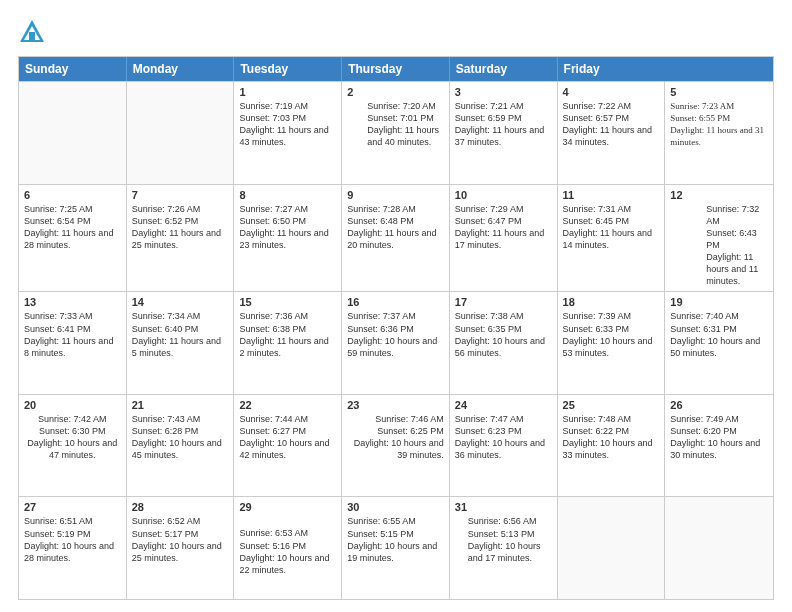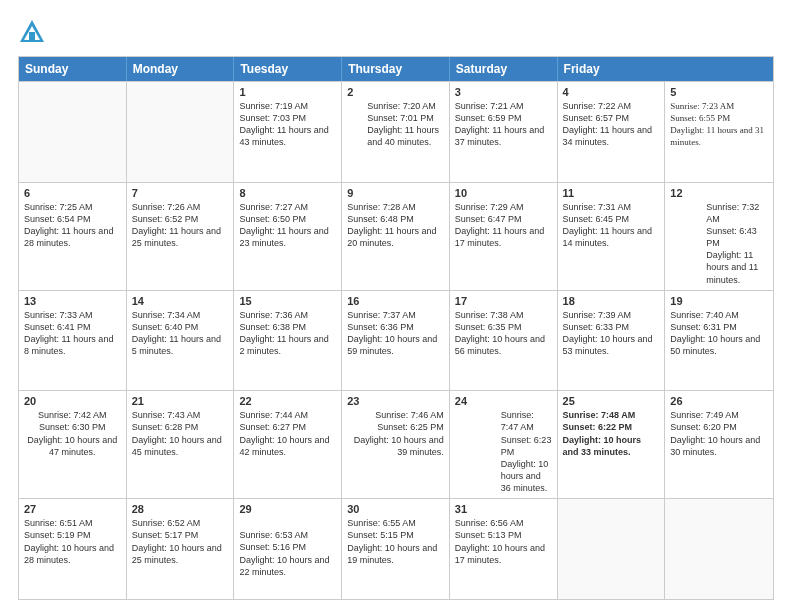--- a/index.html
+++ b/index.html
@@ -287,27 +287,27 @@
 Daylight: 10 hours and 42 minutes.</div>
           </div>
           <div class="cal-cell">
             <span class="day-num">23</span>
             <div class="cell-text" style="white-space: pre-line; text-align: right;">Sunrise: 7:46 AM
 Sunset: 6:25 PM
 Daylight: 10 hours and 39 minutes.</div>
           </div>
           <div class="cal-cell">
             <span class="day-num">24</span>
-            <div class="cell-text" style="white-space: pre-line; margin-left: 46px;">Sunrise: 7:47 AM
+            <div class="cell-text" style="white-space: pre-line;">Sunrise: 7:47 AM
 Sunset: 6:23 PM
 Daylight: 10 hours and 36 minutes.</div>
           </div>
           <div class="cal-cell">
             <span class="day-num">25</span>
-            <div class="cell-text" style="white-space: pre-line; font-weight: bold;">Sunrise: 7:48 AM
+            <div class="cell-text" style="white-space: pre-line;">Sunrise: 7:48 AM
 Sunset: 6:22 PM
 Daylight: 10 hours and 33 minutes.</div>
           </div>
           <div class="cal-cell">
             <span class="day-num">26</span>
             <div class="cell-text" style="white-space: pre-line;">Sunrise: 7:49 AM
 Sunset: 6:20 PM
 Daylight: 10 hours and 30 minutes.</div>
           </div>
         </div>
@@ -331,21 +331,21 @@
 Daylight: 10 hours and 22 minutes.</div>
           </div>
           <div class="cal-cell">
             <span class="day-num">30</span>
             <div class="cell-text" style="white-space: pre-line;">Sunrise: 6:55 AM
 Sunset: 5:15 PM
 Daylight: 10 hours and 19 minutes.</div>
           </div>
           <div class="cal-cell">
             <span class="day-num">31</span>
-            <div class="cell-text" style="white-space: pre-line;">Sunrise: 6:56 AM
+            <div class="cell-text" style="white-space: pre-line; margin-left: 13px;">Sunrise: 6:56 AM
 Sunset: 5:13 PM
 Daylight: 10 hours and 17 minutes.</div>
           </div>
           <div class="cal-cell empty"></div>
           <div class="cal-cell empty"></div>
         </div>
       </div>
   </div>
 </div>
 

